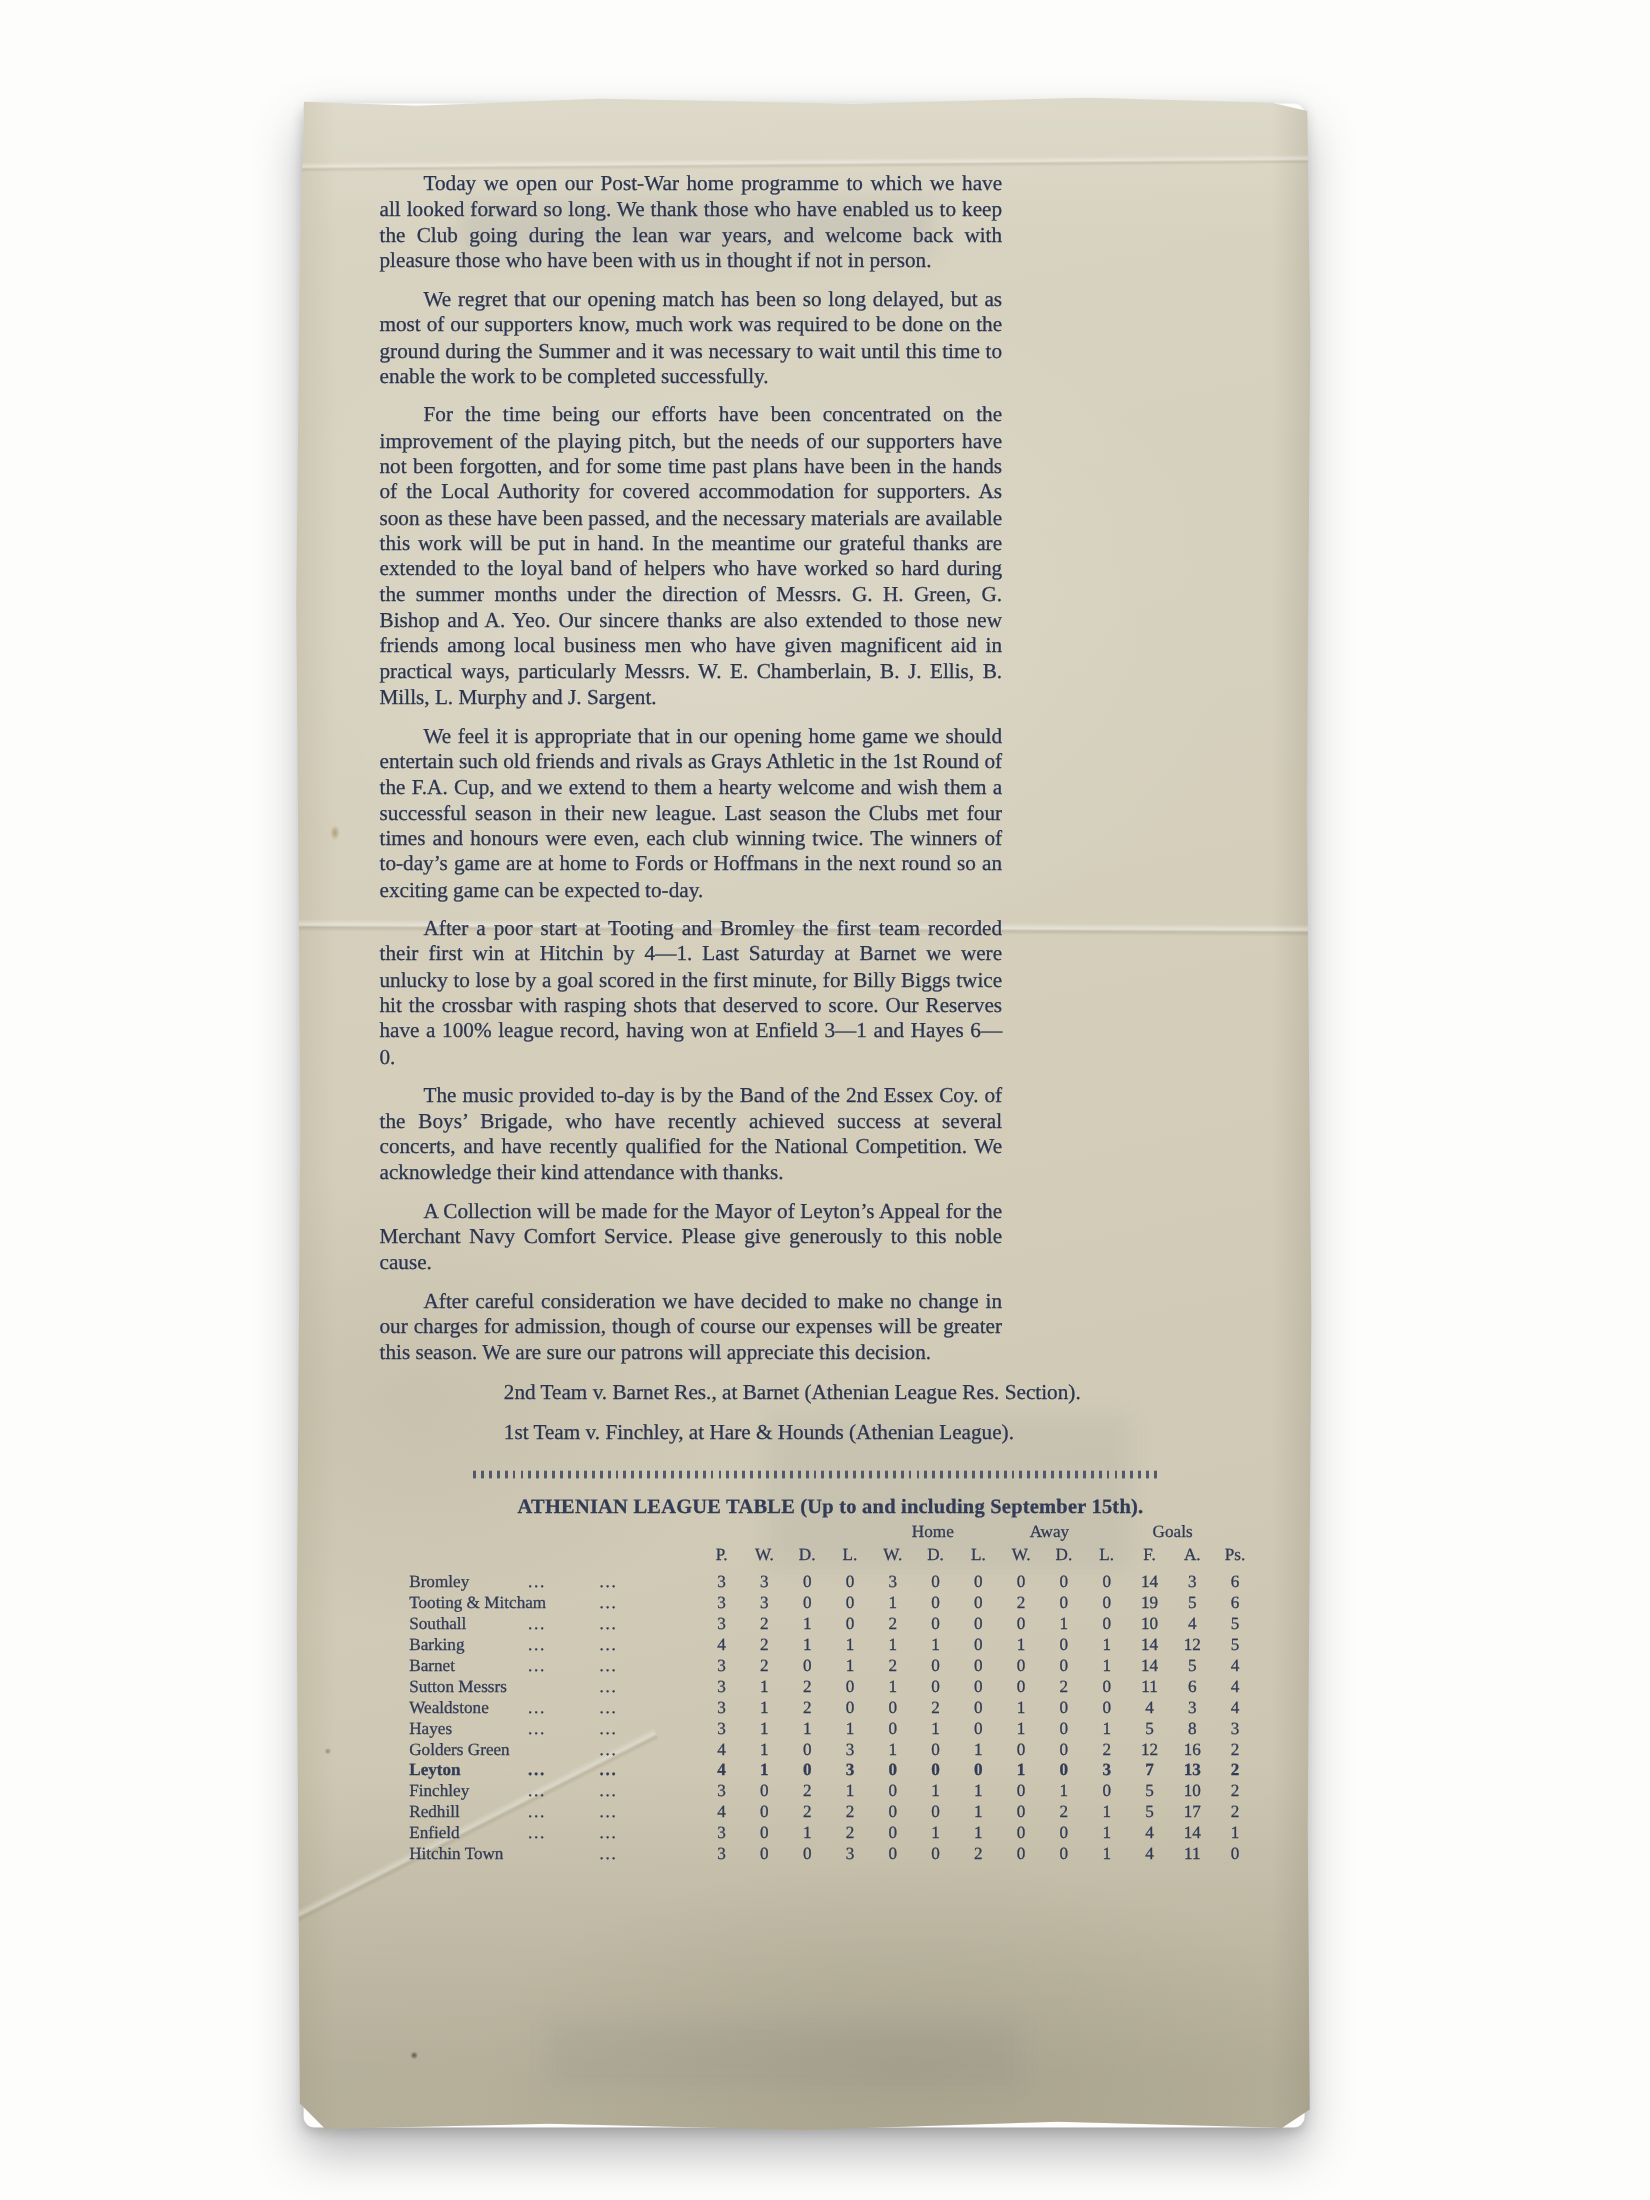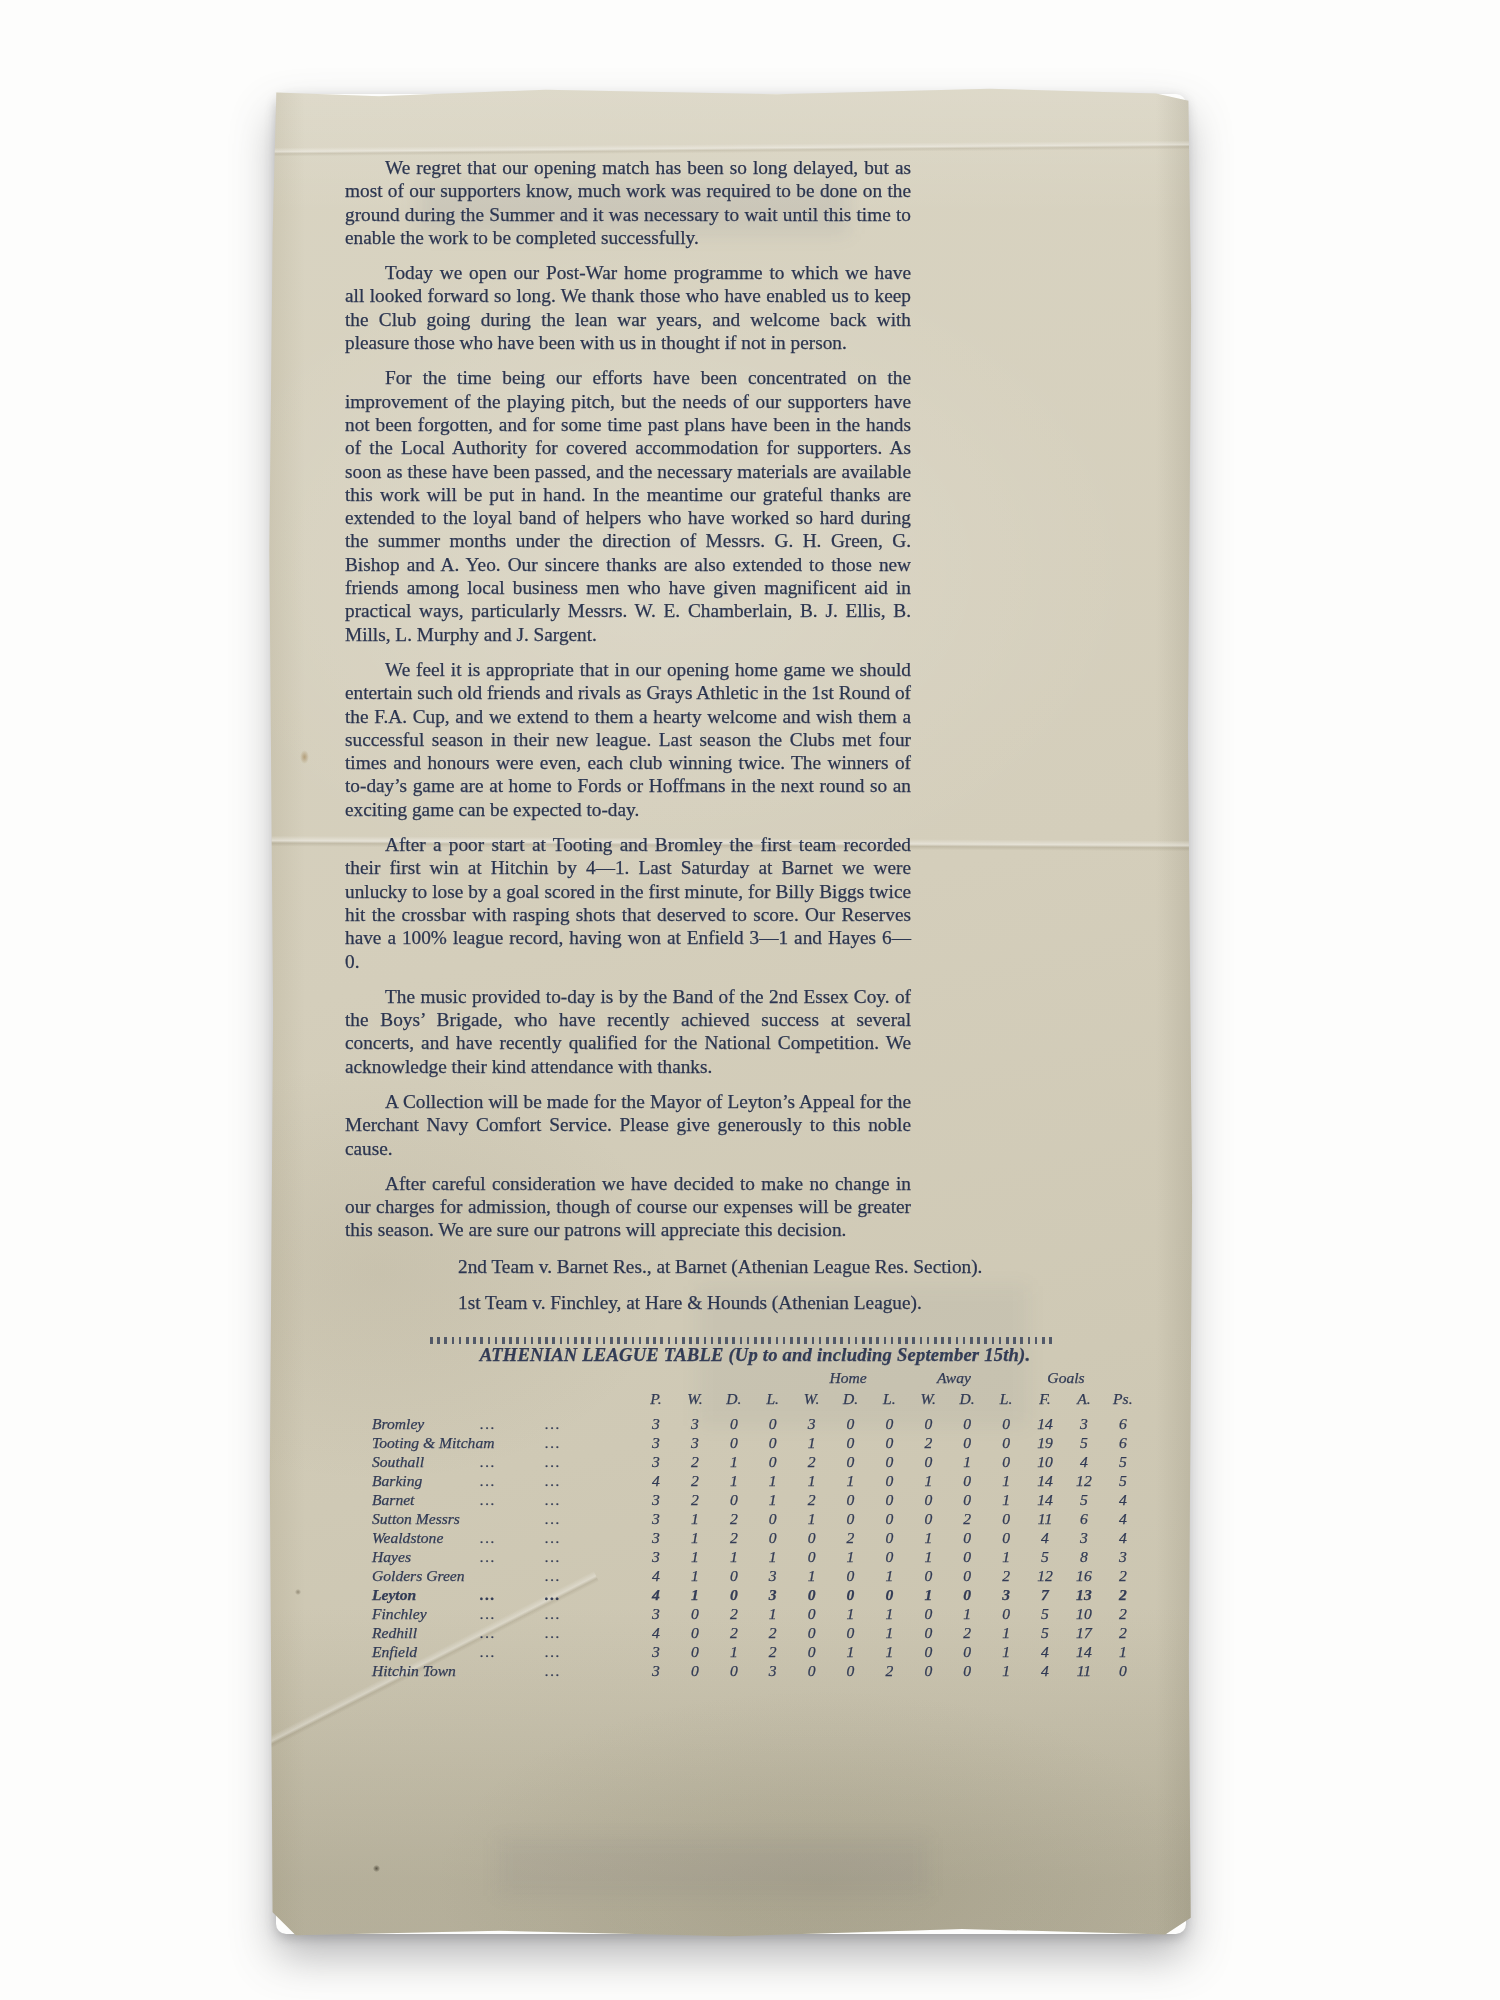--- a/index.html
+++ b/index.html
@@ -53,21 +53,21 @@
   }
   .body-text { width:566px; font-size:19.3px; line-height:23.3px; text-align:justify; }
   .body-text p { margin:0 0 12px; text-indent:40px; }
 
   .fixtures-heading { font-size:19.5px; font-weight:700; margin:16px 0 0; }
   .fixture-item { margin:14px 0 0 113px; font-size:19.3px; }
 
   .divider { margin:23px 0 0 85px; width:622px; height:7px; opacity:.85;
     background:repeating-linear-gradient(90deg, rgba(45,56,82,.9) 0 2.6px, transparent 2.6px 7.2px); }
 
-  .table-block { position:relative; font-size:15.6px; color:rgba(42,53,81,.95);font-style:italic; }
+  .table-block { position:relative; margin-top:15px; font-size:15.6px; color:rgba(42,53,81,.95); }
   .lt-title { width:750px; margin-left:35px; text-align:center; font-weight:700; font-size:18.6px; letter-spacing:.2px; }
   .lt-head { position:relative; height:46px; margin-top:3px; }
   .lt-group { position:absolute; top:0; transform:translateX(-50%); }
   .lt-letter { position:absolute; top:21px; width:40px; text-align:center; }
   .lt-rows { position:relative; }
   .trow { position:relative; height:19px; white-space:nowrap; }
   .trow.bold { font-weight:700; }
   .tname { position:absolute; left:27px; }
   .tdots { position:absolute; letter-spacing:1.5px; }
   .tcell { position:absolute; width:40px; text-align:center; }
@@ -85,22 +85,22 @@
   <div class="speck speck2"></div>
   <div class="speck speck3"></div>
   <div class="ghost ghost1"></div>
   <div class="ghost ghost2"></div>
   <div class="ghost ghost3"></div>
 
   <div class="content">
 
 
     <div class="body-text">
+      <p>Today we open our Post-War home programme to which we have all looked forward so long.  We thank those who have enabled us to keep the Club going during the lean war years, and welcome back with pleasure those who have been with us in thought if not in person.</p>
       <p>We regret that our opening match has been so long delayed, but as most of our supporters know, much work was required to be done on the ground during the Summer and it was necessary to wait until this time to enable the work to be completed successfully.</p>
-      <p>Today we open our Post-War home programme to which we have all looked forward so long.  We thank those who have enabled us to keep the Club going during the lean war years, and welcome back with pleasure those who have been with us in thought if not in person.</p>
       <p>For the time being our efforts have been concentrated on the improvement of the playing pitch, but the needs of our supporters have not been forgotten, and for some time past plans have been in the hands of the Local Authority for covered accommodation for supporters.  As soon as these have been passed, and the necessary materials are available this work will be put in hand.  In the meantime our grateful thanks are extended to the loyal band of helpers who have worked so hard during the summer months under the direction of Messrs. G. H. Green, G. Bishop and A. Yeo.  Our sincere thanks are also extended to those new friends among local business men who have given magnificent aid in practical ways, particularly Messrs. W. E. Chamberlain, B. J. Ellis, B. Mills, L. Murphy and J. Sargent.</p>
       <p>We feel it is appropriate that in our opening home game we should entertain such old friends and rivals as Grays Athletic in the 1st Round of the F.A. Cup, and we extend to them a hearty welcome and wish them a successful season in their new league.  Last season the Clubs met four times and honours were even, each club winning twice.  The winners of to-day’s game are at home to Fords or Hoffmans in the next round so an exciting game can be expected to-day.</p>
       <p>After a poor start at Tooting and Bromley the first team recorded their first win at Hitchin by 4—1.  Last Saturday at Barnet we were unlucky to lose by a goal scored in the first minute, for Billy Biggs twice hit the crossbar with rasping shots that deserved to score.  Our Reserves have a 100% league record, having won at Enfield 3—1 and Hayes 6—0.</p>
       <p>The music provided to-day is by the Band of the 2nd Essex Coy. of the Boys’ Brigade, who have recently achieved success at several concerts, and have recently qualified for the National Competition.  We acknowledge their kind attendance with thanks.</p>
       <p>A Collection will be made for the Mayor of Leyton’s Appeal for the Merchant Navy Comfort Service.  Please give generously to this noble cause.</p>
       <p>After careful consideration we have decided to make no change in our charges for admission, though of course our expenses will be greater this season.  We are sure our patrons will  appreciate this decision.</p>
     </div>
 
     <div class="fixture-item">2nd Team v. Barnet Res., at Barnet (Athenian League Res. Section).</div>
     <div class="fixture-item">1st Team v. Finchley, at Hare &amp; Hounds (Athenian League).</div>

